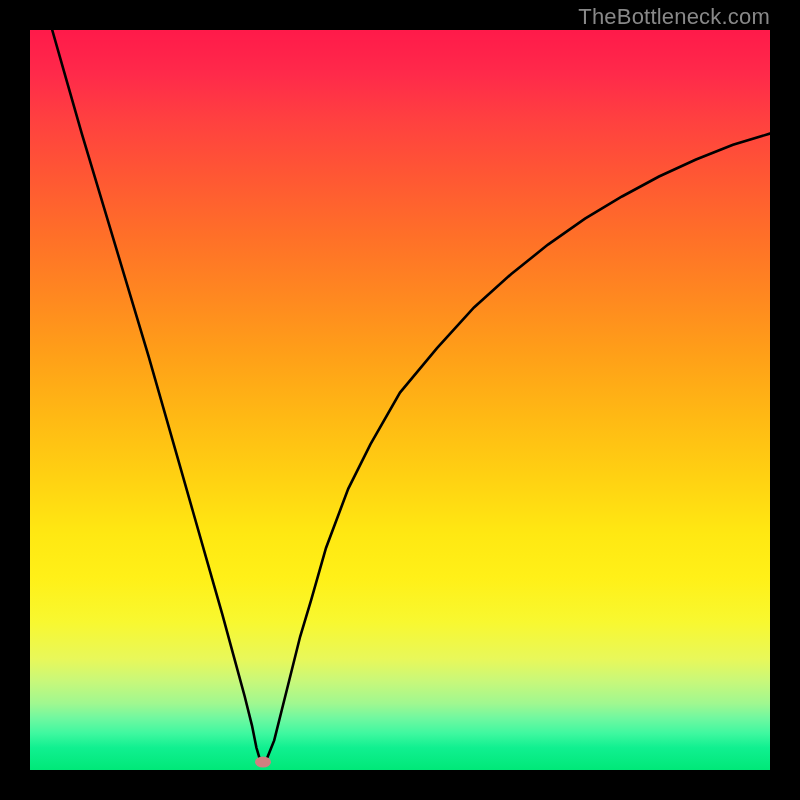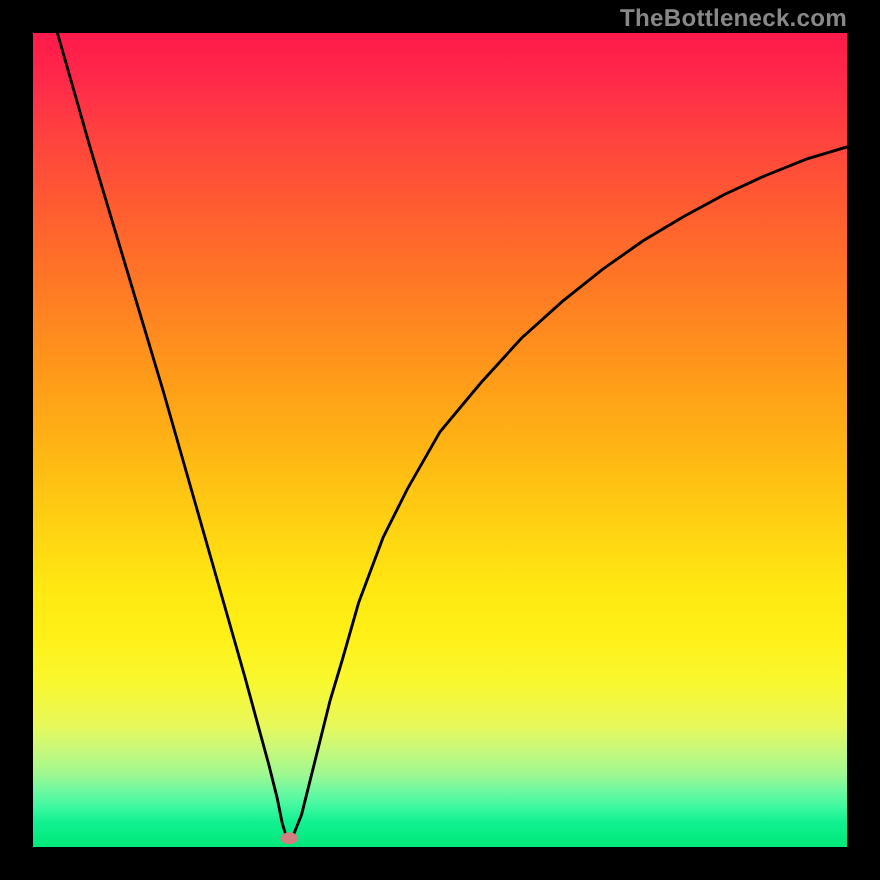--- a/index.html
+++ b/index.html
@@ -62,21 +62,21 @@
     left: 0;
     width: 100%;
     height: 100%;
   }
   .watermark {
     position: absolute;
     top: 4px;
     right: 30px;
     color: #888888;
     font-size: 22px;
-    font-weight: bold;
+    font-weight: normal;
     letter-spacing: 0.2px;
   }
   .marker {
     position: absolute;
     width: 16px;
     height: 11px;
     border-radius: 50% / 50%;
     background: #d08080;
     transform: translate(-50%, -50%);
   }

